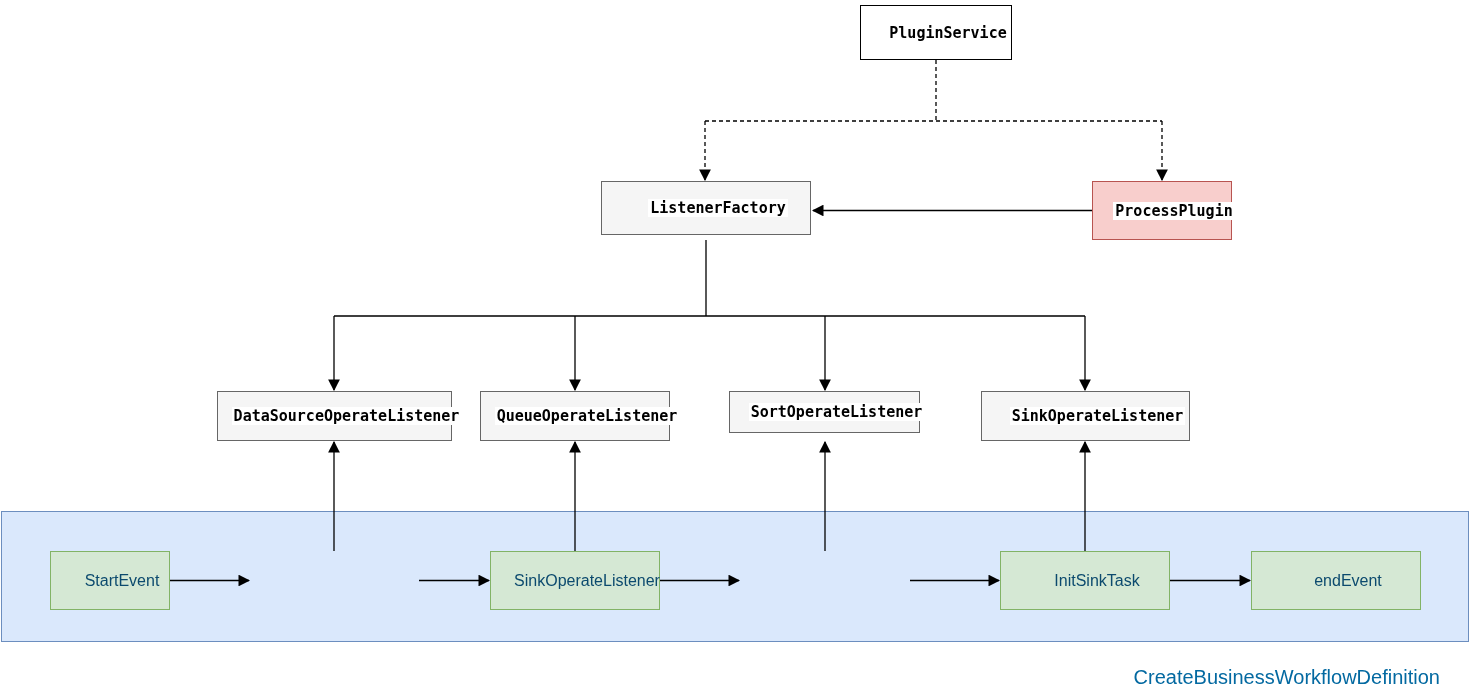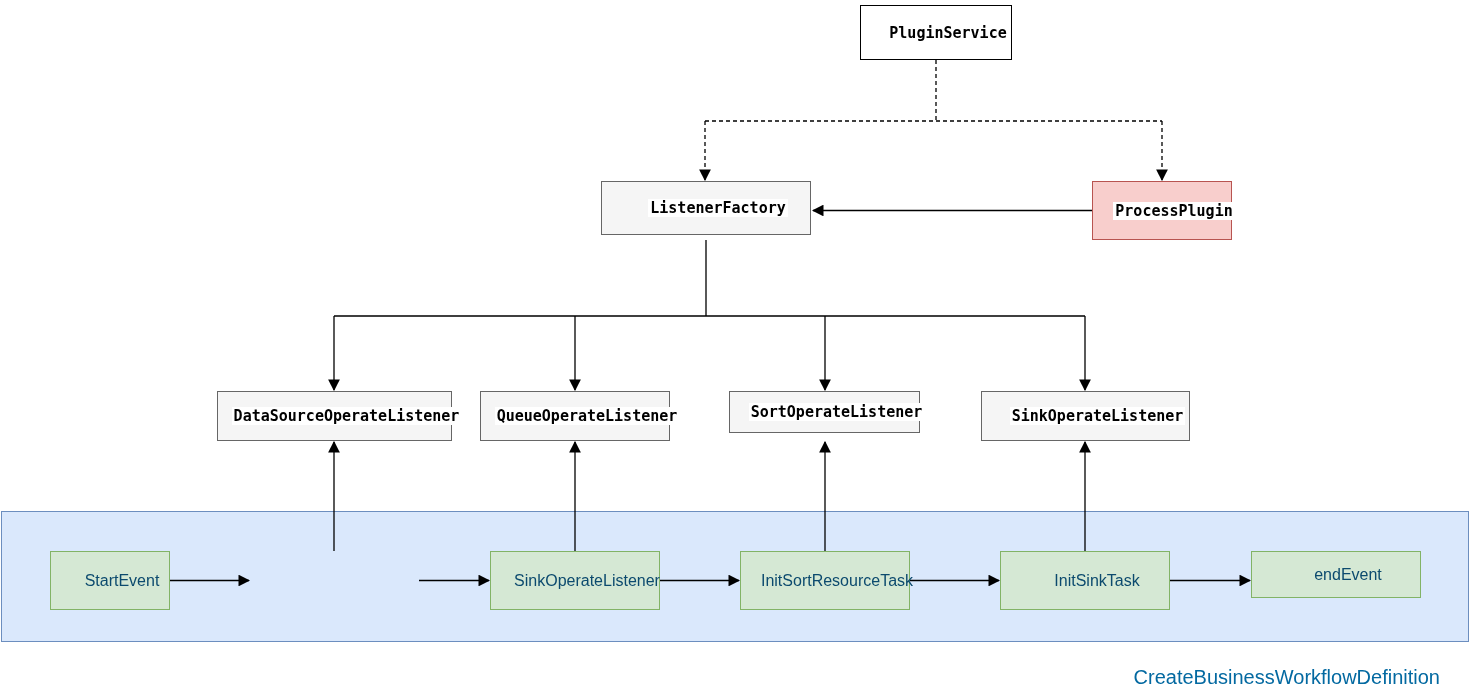--- a/index.html
+++ b/index.html
@@ -90,25 +90,22 @@
   <div class="node mono gray" style="left:981px;top:391px;width:209px;height:50px;align-items:center;">
     <span class="lbl">SinkOperateListener</span>
   </div>
 
   <div class="node green" style="left:50px;top:551px;width:120px;height:59px;">
     <span>StartEvent</span>
   </div>
   <div class="node green" style="left:490px;top:551px;width:170px;height:59px;">
     <span>SinkOperateListener</span>
   </div>
-  <div class="node green" style="left:740px;top:551px;width:170px;height:59px;">
-    <span>InitSortResourceTask</span>
-  </div>
   <div class="node green" style="left:1000px;top:551px;width:170px;height:59px;">
     <span>InitSinkTask</span>
   </div>
-  <div class="node green" style="left:1251px;top:551px;width:170px;height:47px;align-items:center;">
+  <div class="node green" style="left:1251px;top:551px;width:170px;height:59px;align-items:center;">
     <span>endEvent</span>
   </div>
 
   <div class="caption">CreateBusinessWorkflowDefinition</div>
 
 </div>
 
 </body></html>

